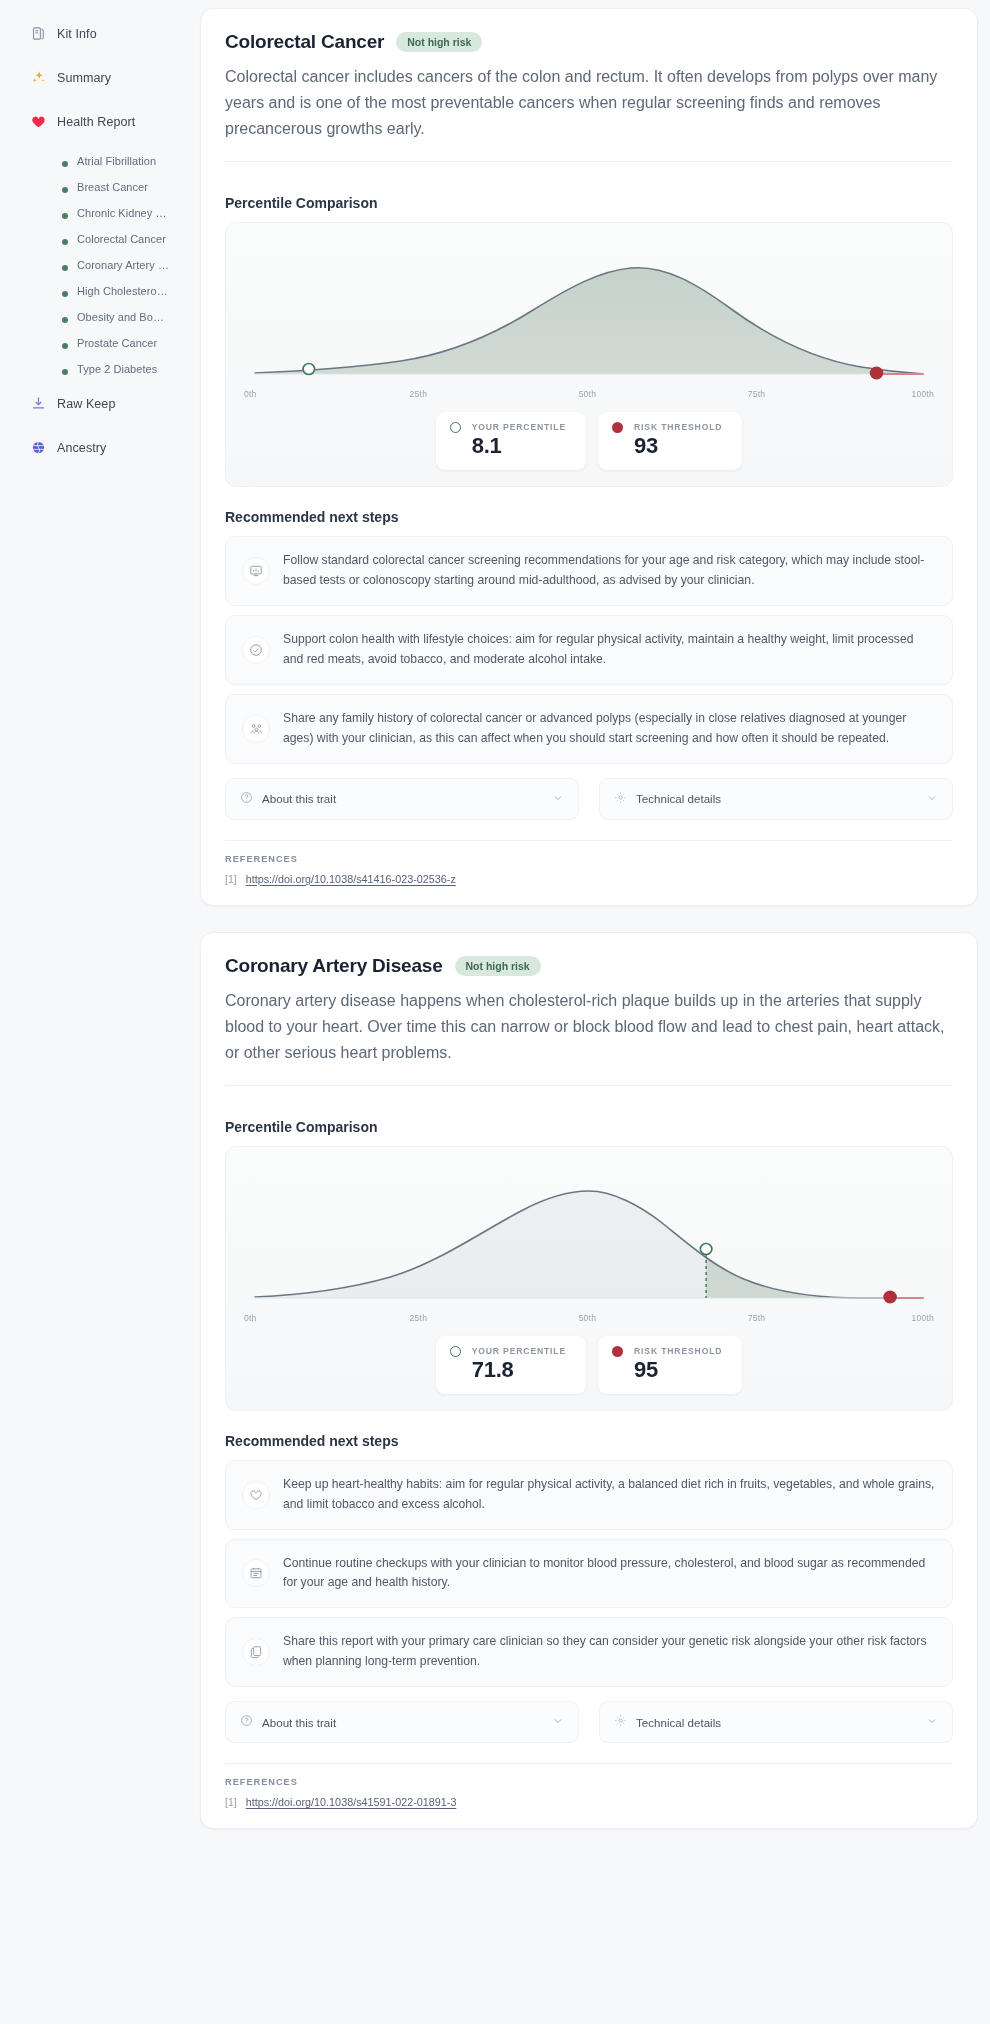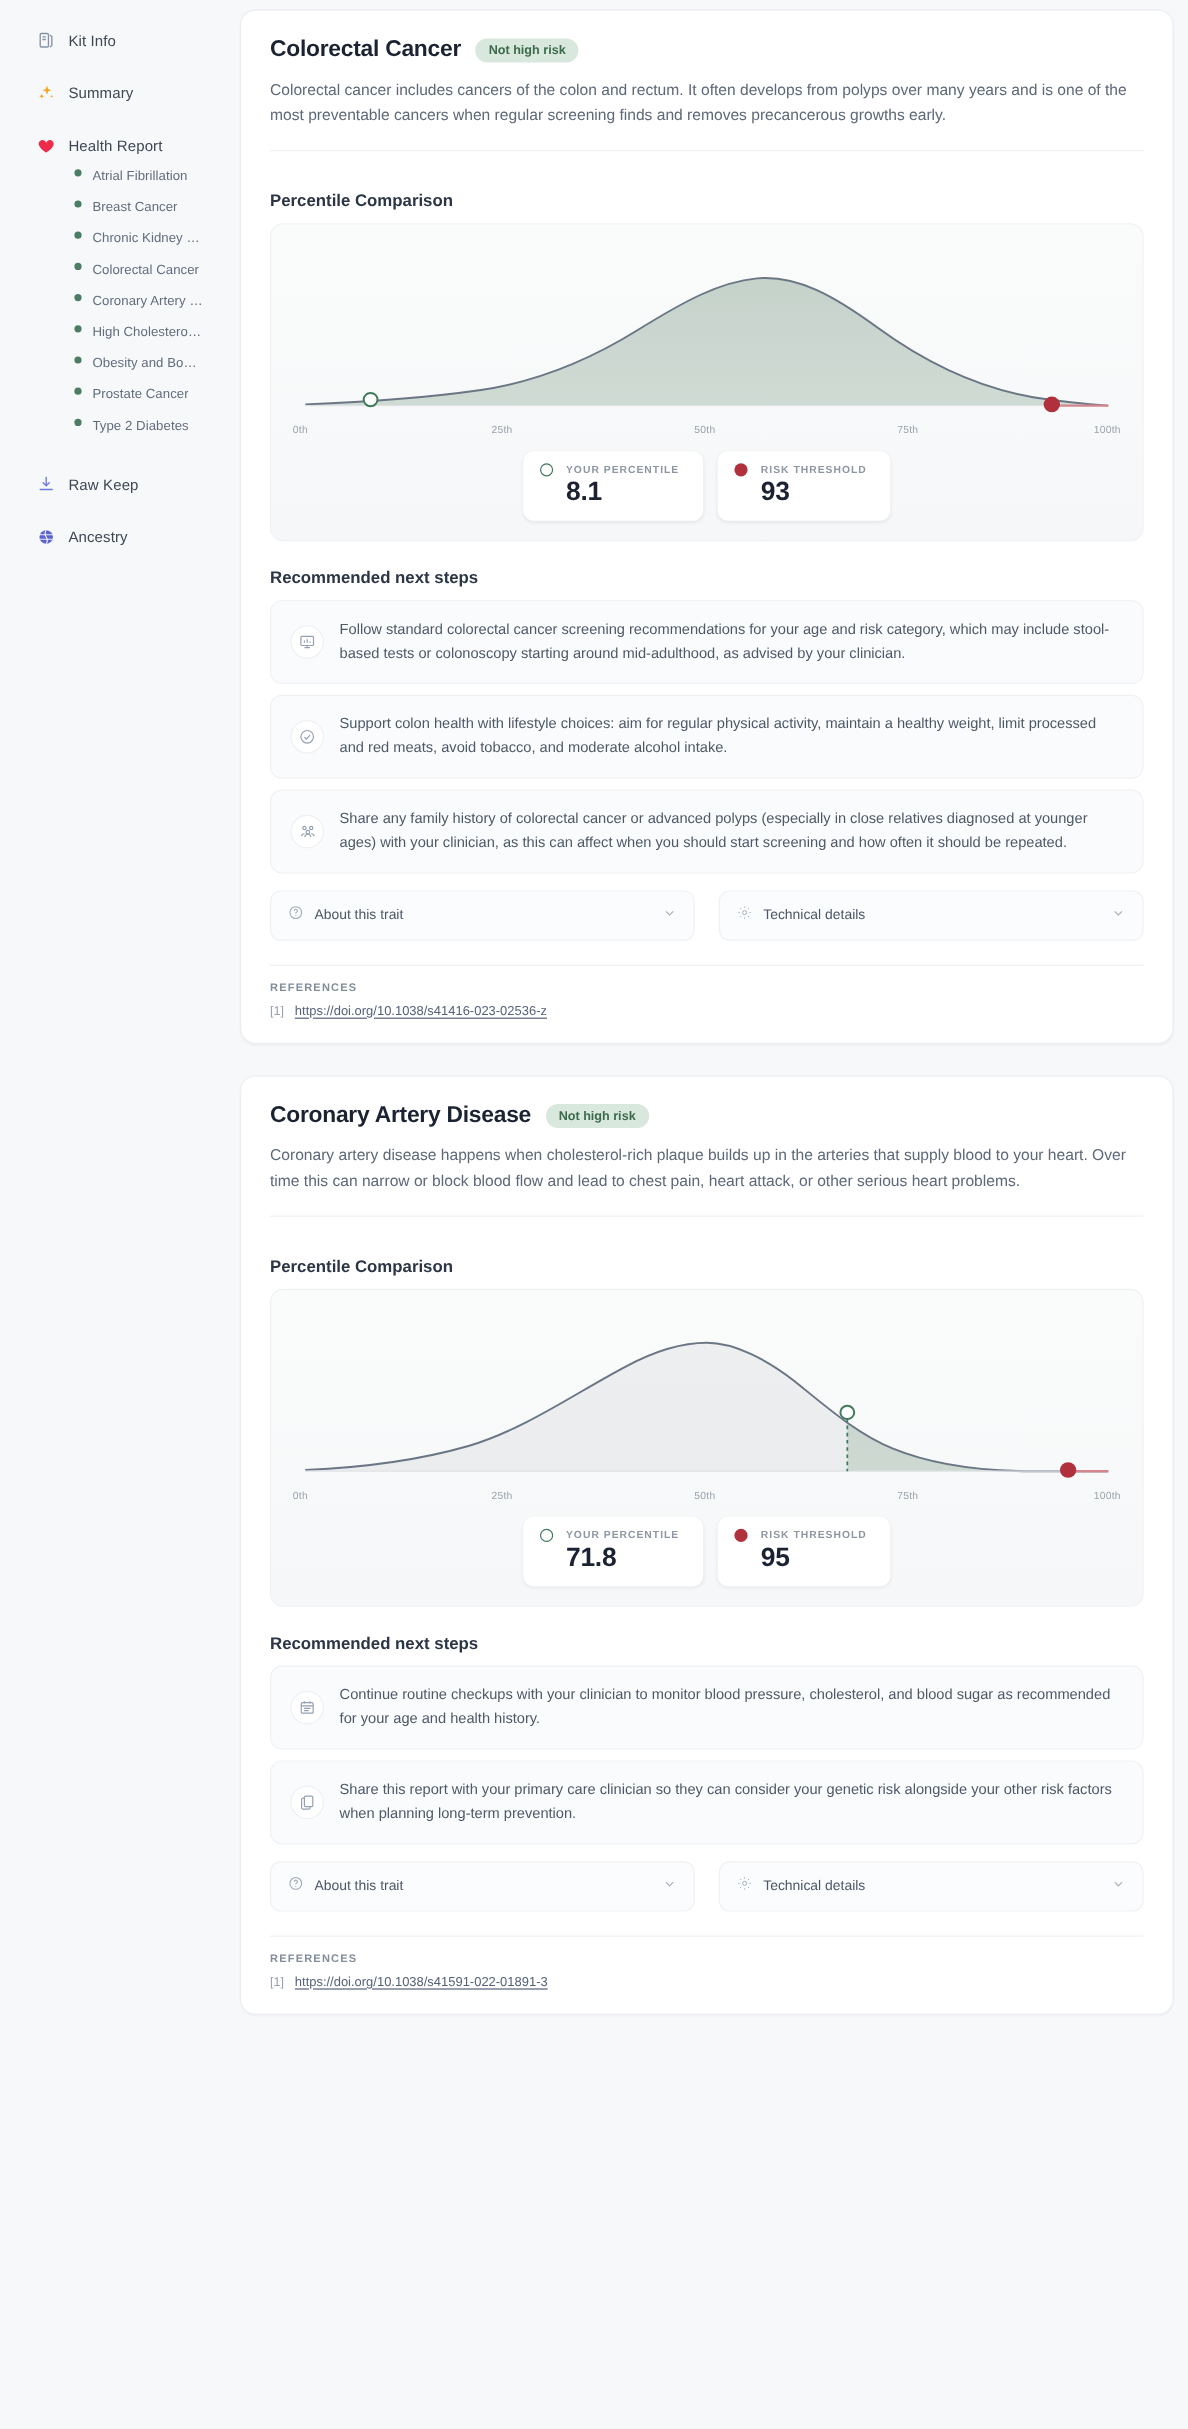--- a/index.html
+++ b/index.html
@@ -36,21 +36,21 @@
   }
   .nav-row .lbl {
     font-size: 12.5px;
     color: #3e4754;
     letter-spacing: .1px;
   }
   .nav-gap { height: 13px; }
   .sub-list { padding: 4px 0 0 0; }
   .sub-row {
     display: flex;
-    align-items: flex-start;
+    align-items: flex-end;
     gap: 9px;
     height: 26px;
     padding-left: 36px;
     cursor: pointer;
   }
   .sub-dot {
     width: 6px; height: 6px; border-radius: 50%;
     background: #4b7c64;
     flex: 0 0 6px;
   }
@@ -94,21 +94,21 @@
     background: #d9e8dc;
     color: #3c6b4c;
     font-size: 10.5px;
     font-weight: 600;
     padding: 4px 11px;
     border-radius: 999px;
     white-space: nowrap;
   }
   .card-desc {
     margin-top: 11px;
-    font-size: 13px;
+    font-size: 16px;
     line-height: 1.63;
     color: #5d6878;
   }
   .rule {
     height: 1px;
     background: #eef0f3;
     margin: 19px 0 0 0;
   }
   .sec-title {
     font-size: 14px;
@@ -558,20 +558,28 @@
             <span class="txt">
               <span class="k">RISK THRESHOLD</span>
               <span class="v">95</span>
             </span>
           </div>
         </div>
       </div>
 
       <h2 class="sec-title" style="margin-top:22px">Recommended next steps</h2>
 
+      <div class="step">
+        <span class="step-ic">
+          <svg width="14" height="14" viewBox="0 0 24 24" fill="none" stroke="#93a0b2" stroke-width="1.7">
+            <path d="M12 20s-6.8-4.3-8.5-8.3C2.1 8.5 3.8 5.3 7 5c1.8-.2 3.3.8 4 1.9l1 1.4 1-1.4c.7-1.1 2.2-2.1 4-1.9 3.2.3 4.9 3.5 3.5 6.7C18.8 15.7 12 20 12 20z"></path>
+          </svg>
+        </span>
+        <span class="step-tx">Keep up heart-healthy habits: aim for regular physical activity, a balanced diet rich in fruits, vegetables, and whole grains, and limit tobacco and excess alcohol.</span>
+      </div>
 
       <div class="step">
         <span class="step-ic">
           <svg width="14" height="14" viewBox="0 0 24 24" fill="none" stroke="#93a0b2" stroke-width="1.7">
             <rect x="3.5" y="5" width="17" height="15" rx="1.8"></rect>
             <line x1="3.5" y1="9.5" x2="20.5" y2="9.5"></line>
             <line x1="8" y1="3" x2="8" y2="6"></line>
               <line x1="16" y1="3" x2="16" y2="6"></line>
             <line x1="7.5" y1="13" x2="16.5" y2="13"></line>
               <line x1="7.5" y1="16.3" x2="14" y2="16.3"></line>

